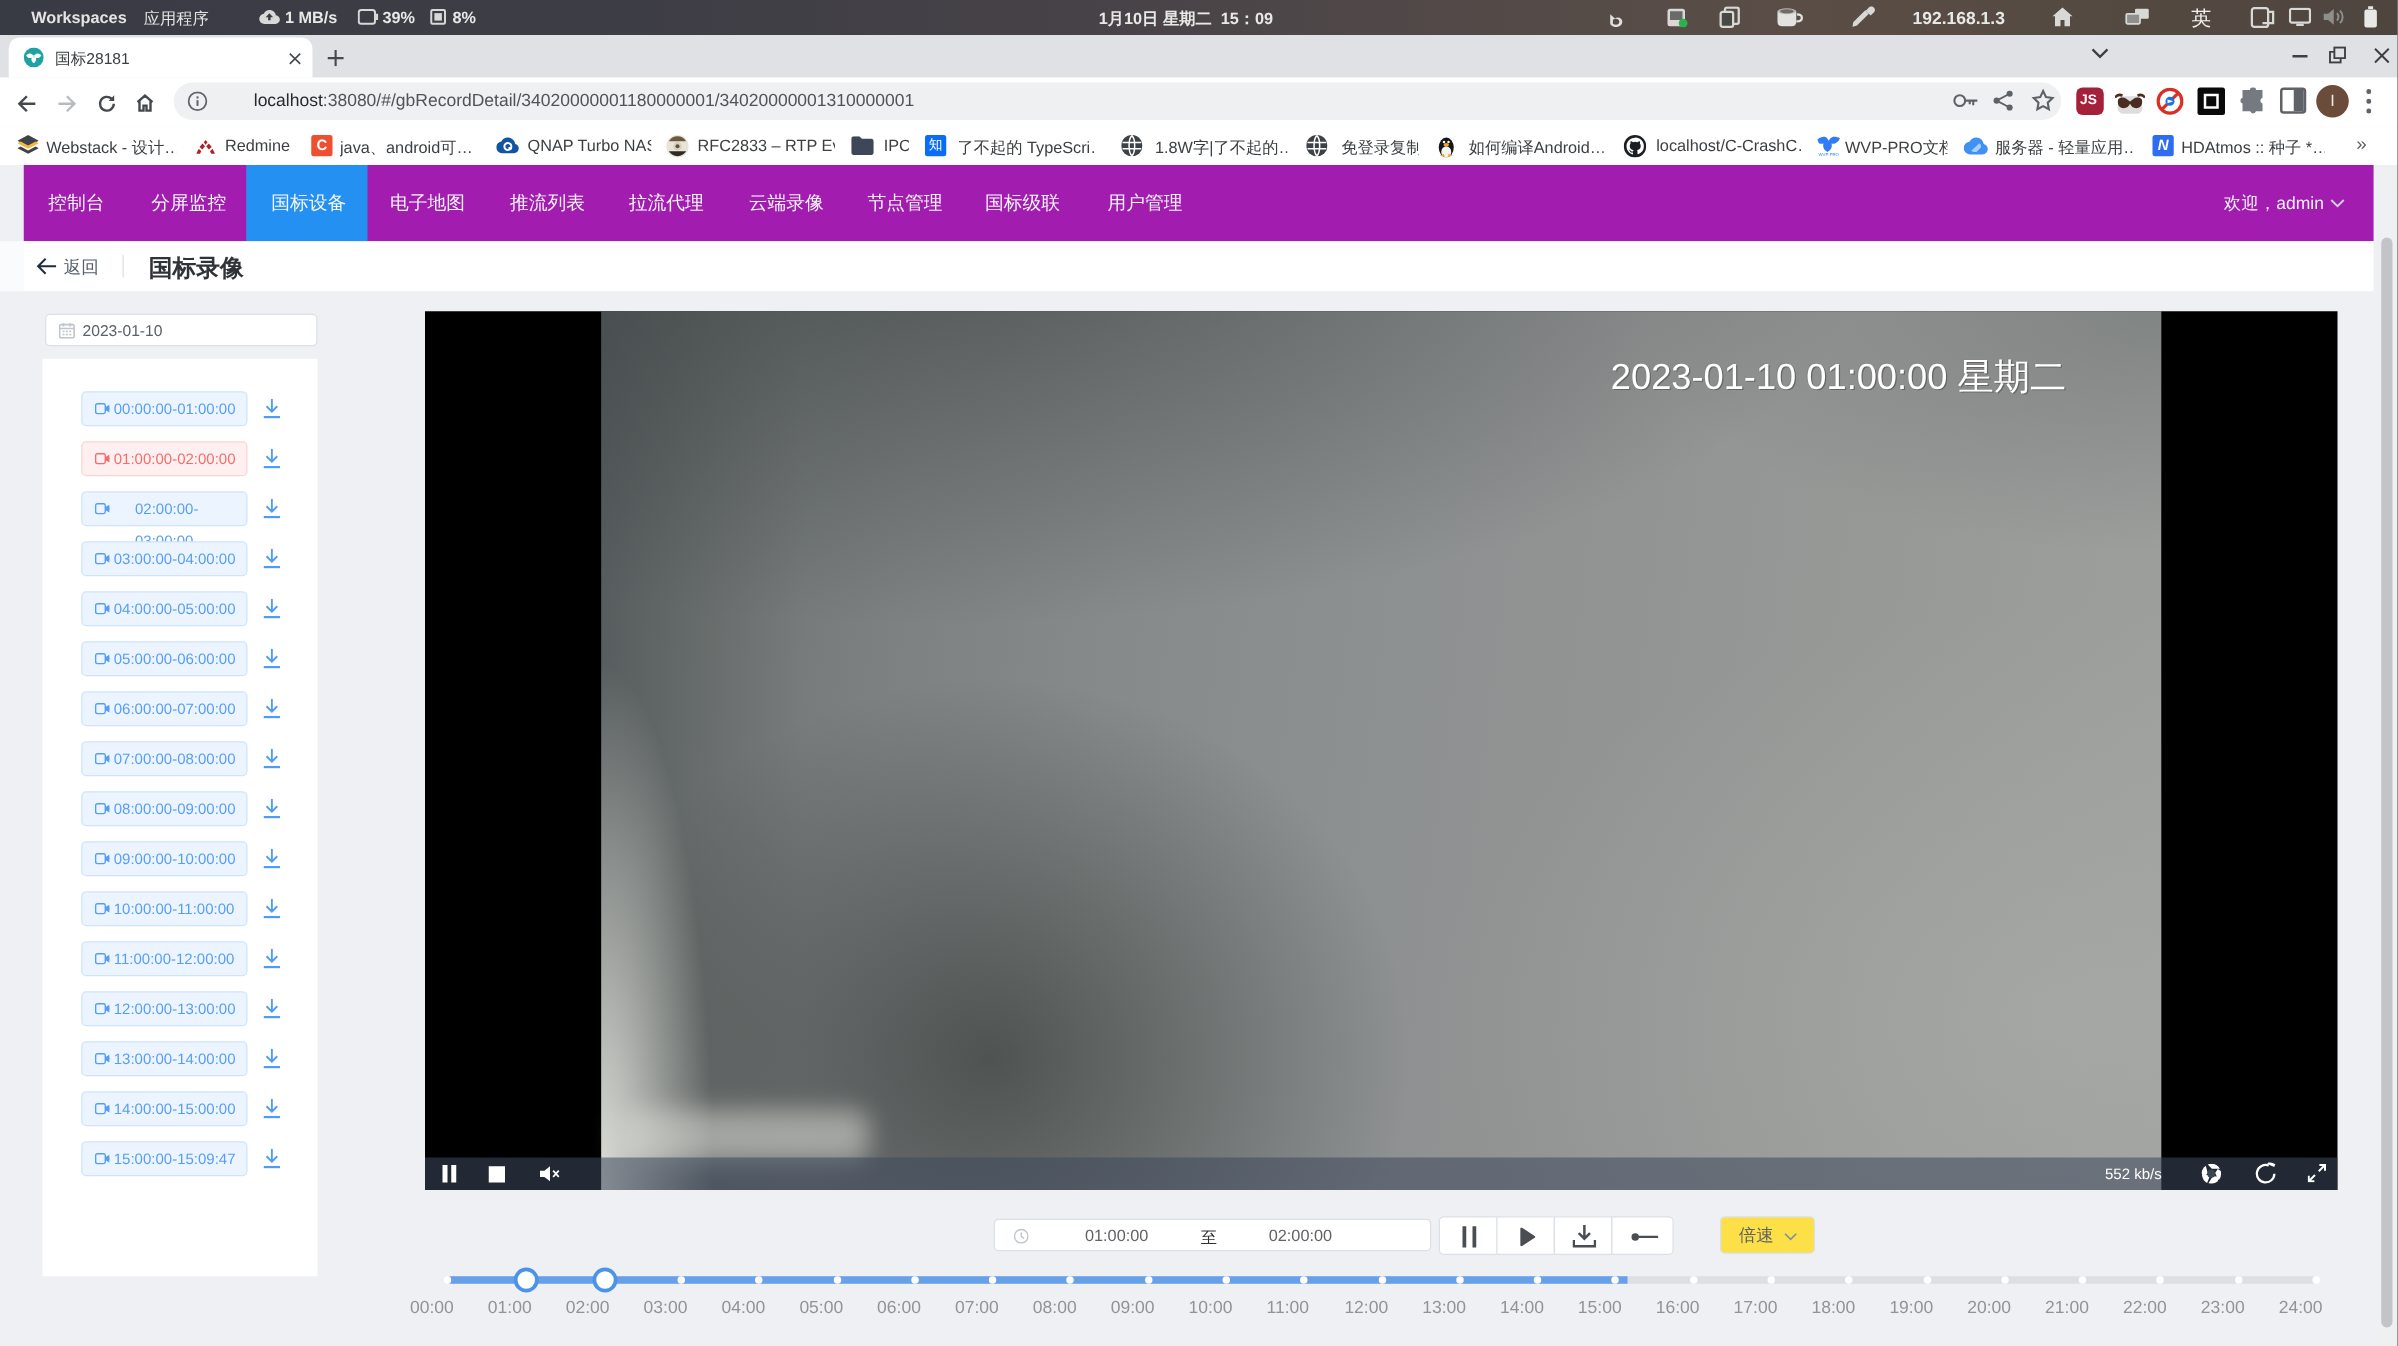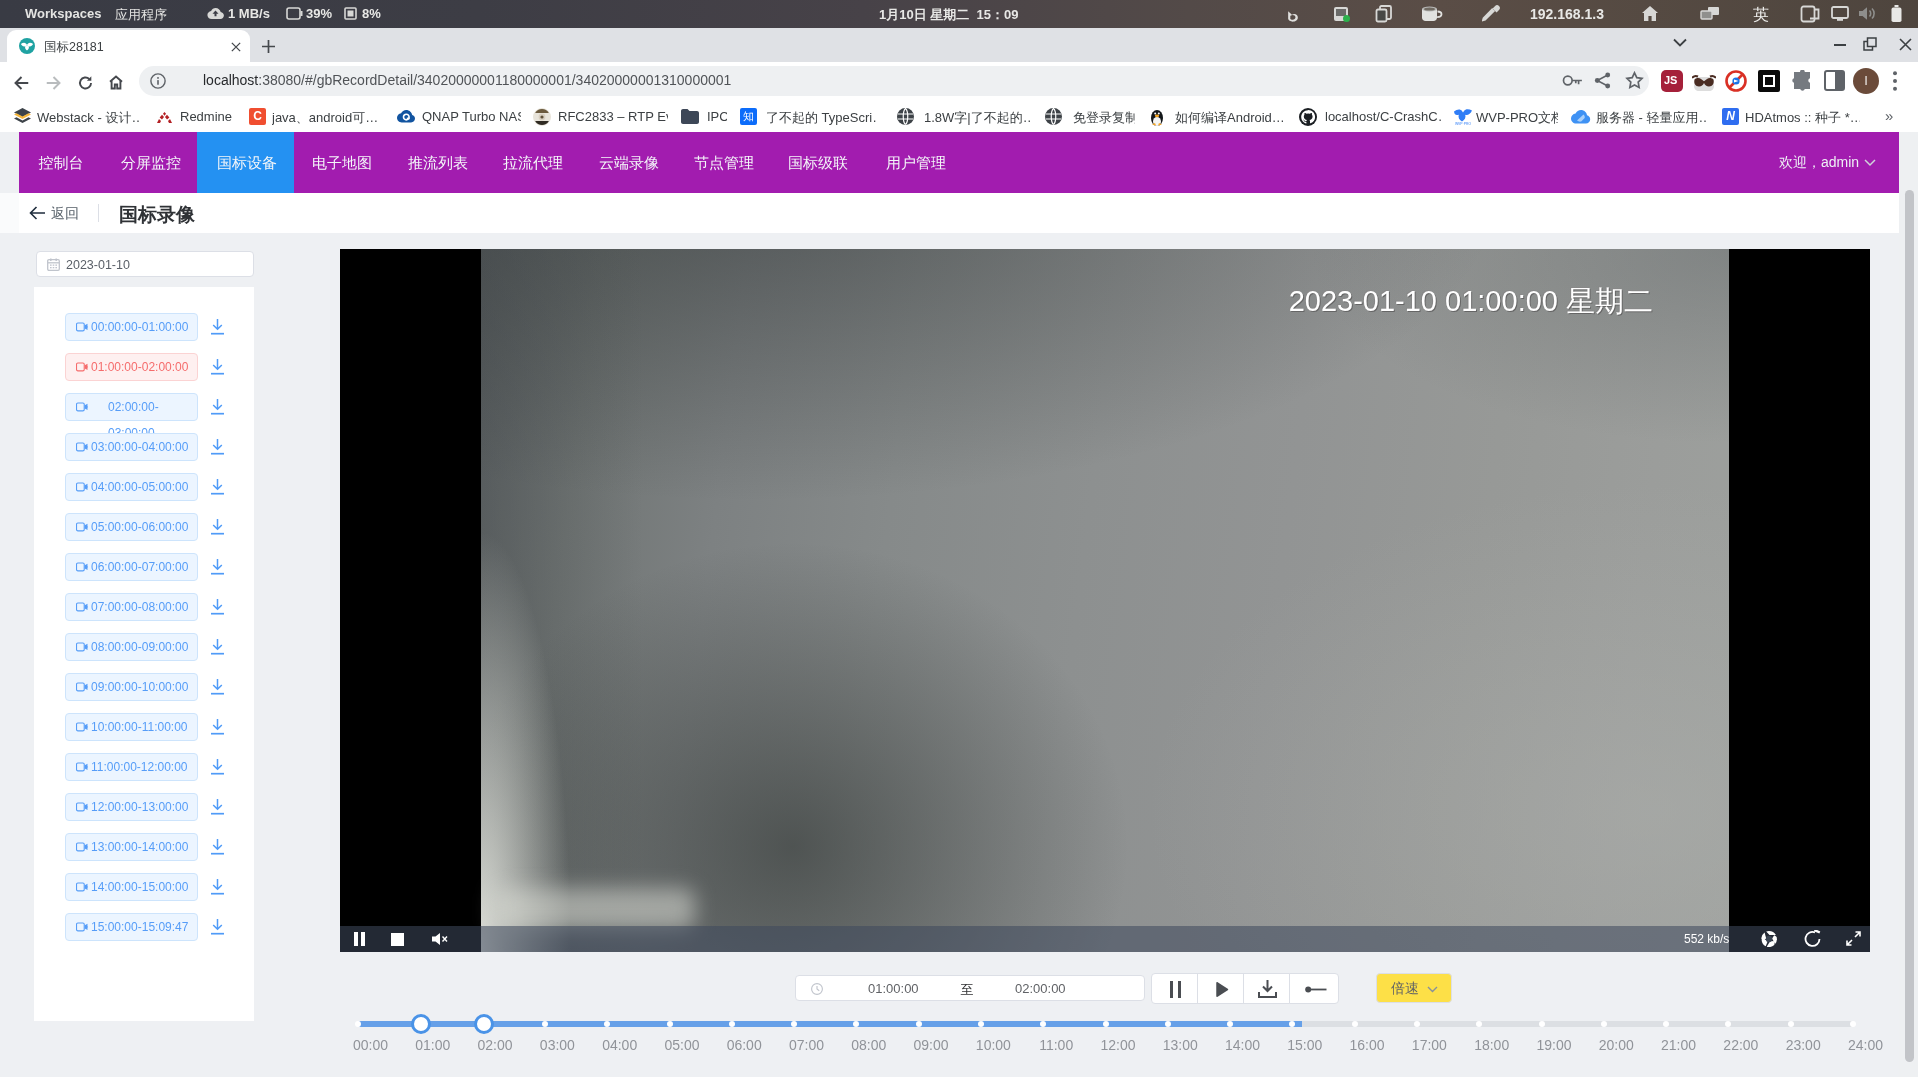--- a/index.html
+++ b/index.html
@@ -47,21 +47,21 @@
 
 #timebox { left:795px; top:975px; width:350px; height:26px; background:#fff; border:1px solid #dcdfe6; border-radius:4px; color:#606266; font-size:13px; }
 #btngroup { left:1151px; top:973px; width:188px; height:31px; }
 .gbtn { position:absolute; top:0; width:47px; height:31px; background:#fff; border:1px solid #dcdfe6; }
 #speedbox { left:1339px; top:973px; width:76px; height:30px; background:#fde047; border:1px solid #dcdfe6; border-radius:4px; color:#606266; font-size:14px;margin-left:37px; }
 
 #track { left:358px; top:1021px; width:1495px; height:6px; background:#dcdfe3; border-radius:3px; }
 #trackblue { left:358px; top:1021px; width:944px; height:6px; background:#66a0e8; border-radius:3px 0 0 3px; }
 .tick { position:absolute; top:1024px; width:6px; height:6px; margin:-3px; background:#fff; border-radius:50%; }
 .handle { position:absolute; top:1024px; width:20px; height:20px; margin:-10px; background:#fff; border:3px solid #4a93e7; border-radius:50%; }
-.tlabel { position:absolute; top:1037px; width:60px; margin-left:-30px; text-align:right; font-size:14px; color:#909399; }
+.tlabel { position:absolute; top:1037px; width:60px; margin-left:-30px; text-align:left; font-size:14px; color:#909399; }
 
 #sbtrack { left:1899px; top:132px; width:19px; height:945px; background:#eef0f2; }
 #sbthumb { left:1905px; top:190px; width:9px; height:872px; background:#c2c4c8; border-radius:5px; }
 </style>
 </head>
 <body>
 <div class="abs" id="topbar">
   <div class="t" style="left:25px;font-weight:bold;color:#e4e4e2;">Workspaces</div>
   <div class="t" style="left:115px;color:#e4e4e2;">应用程序</div>
   <svg class="t" style="left:207px;top:7px;" width="17" height="13" viewBox="0 0 17 13">

